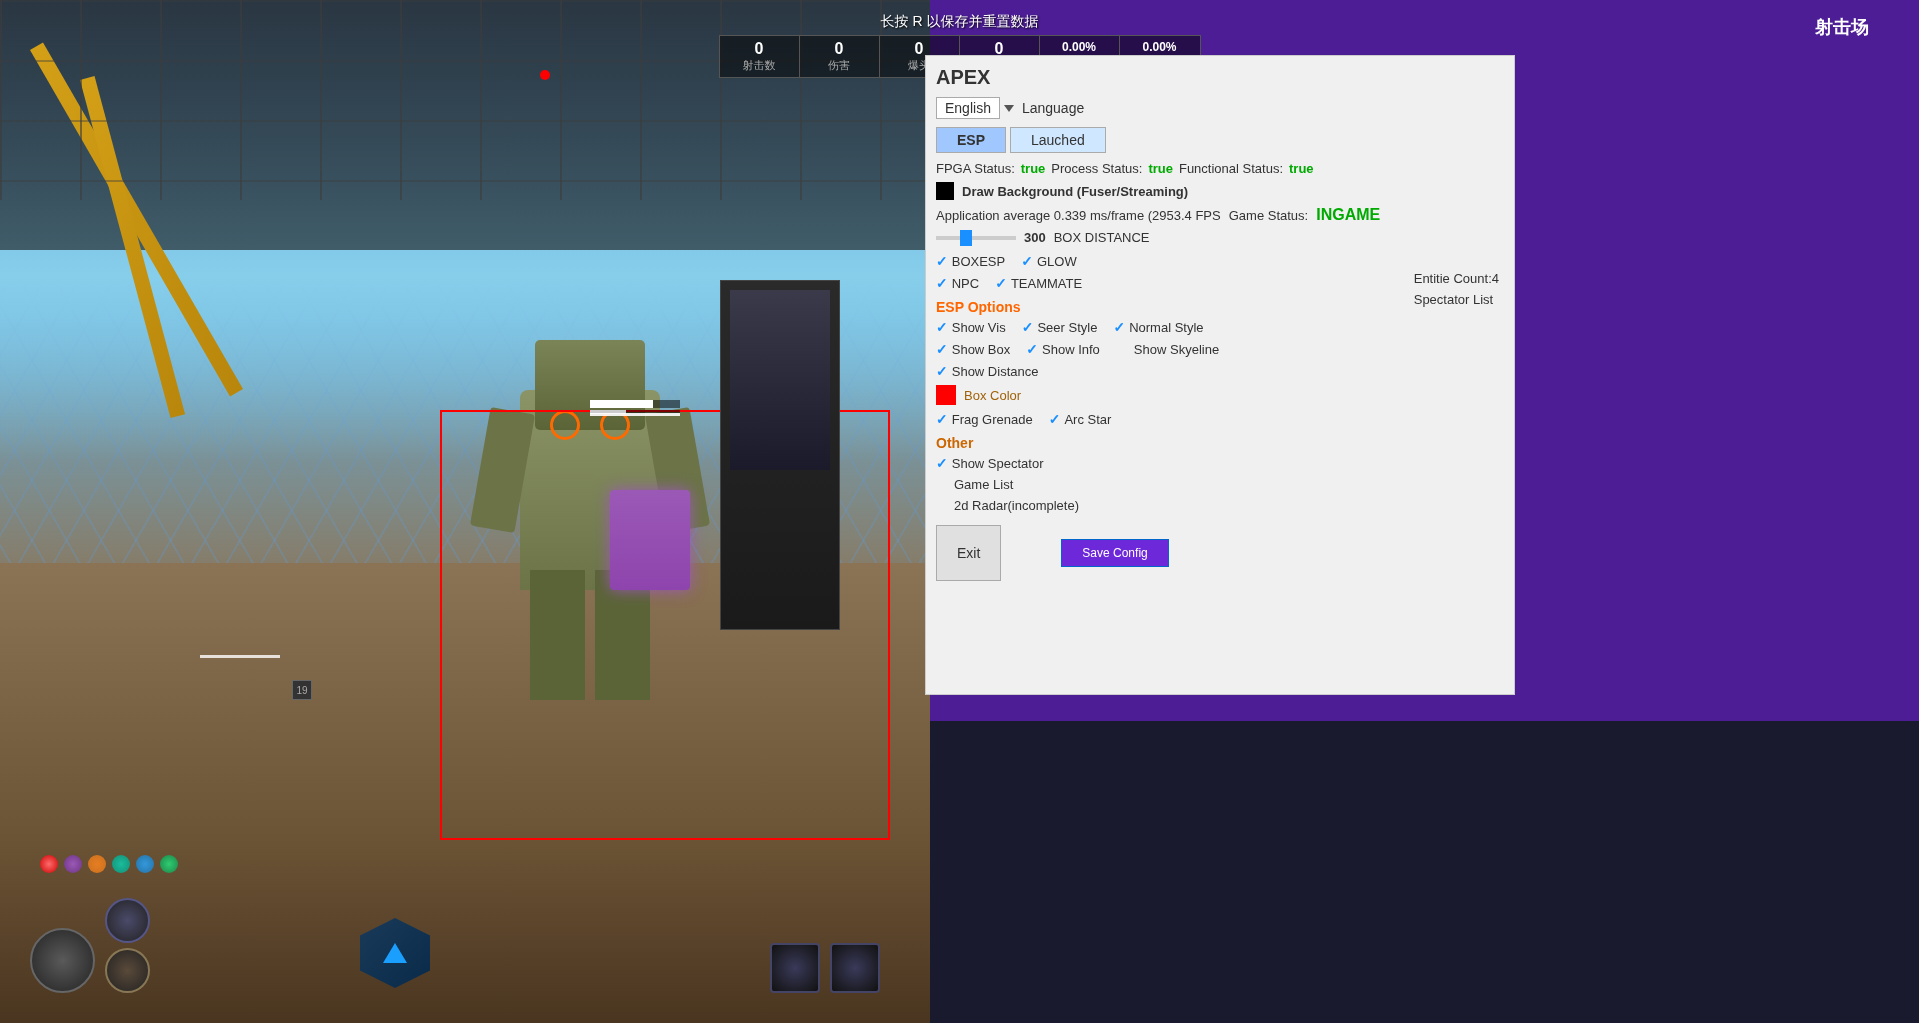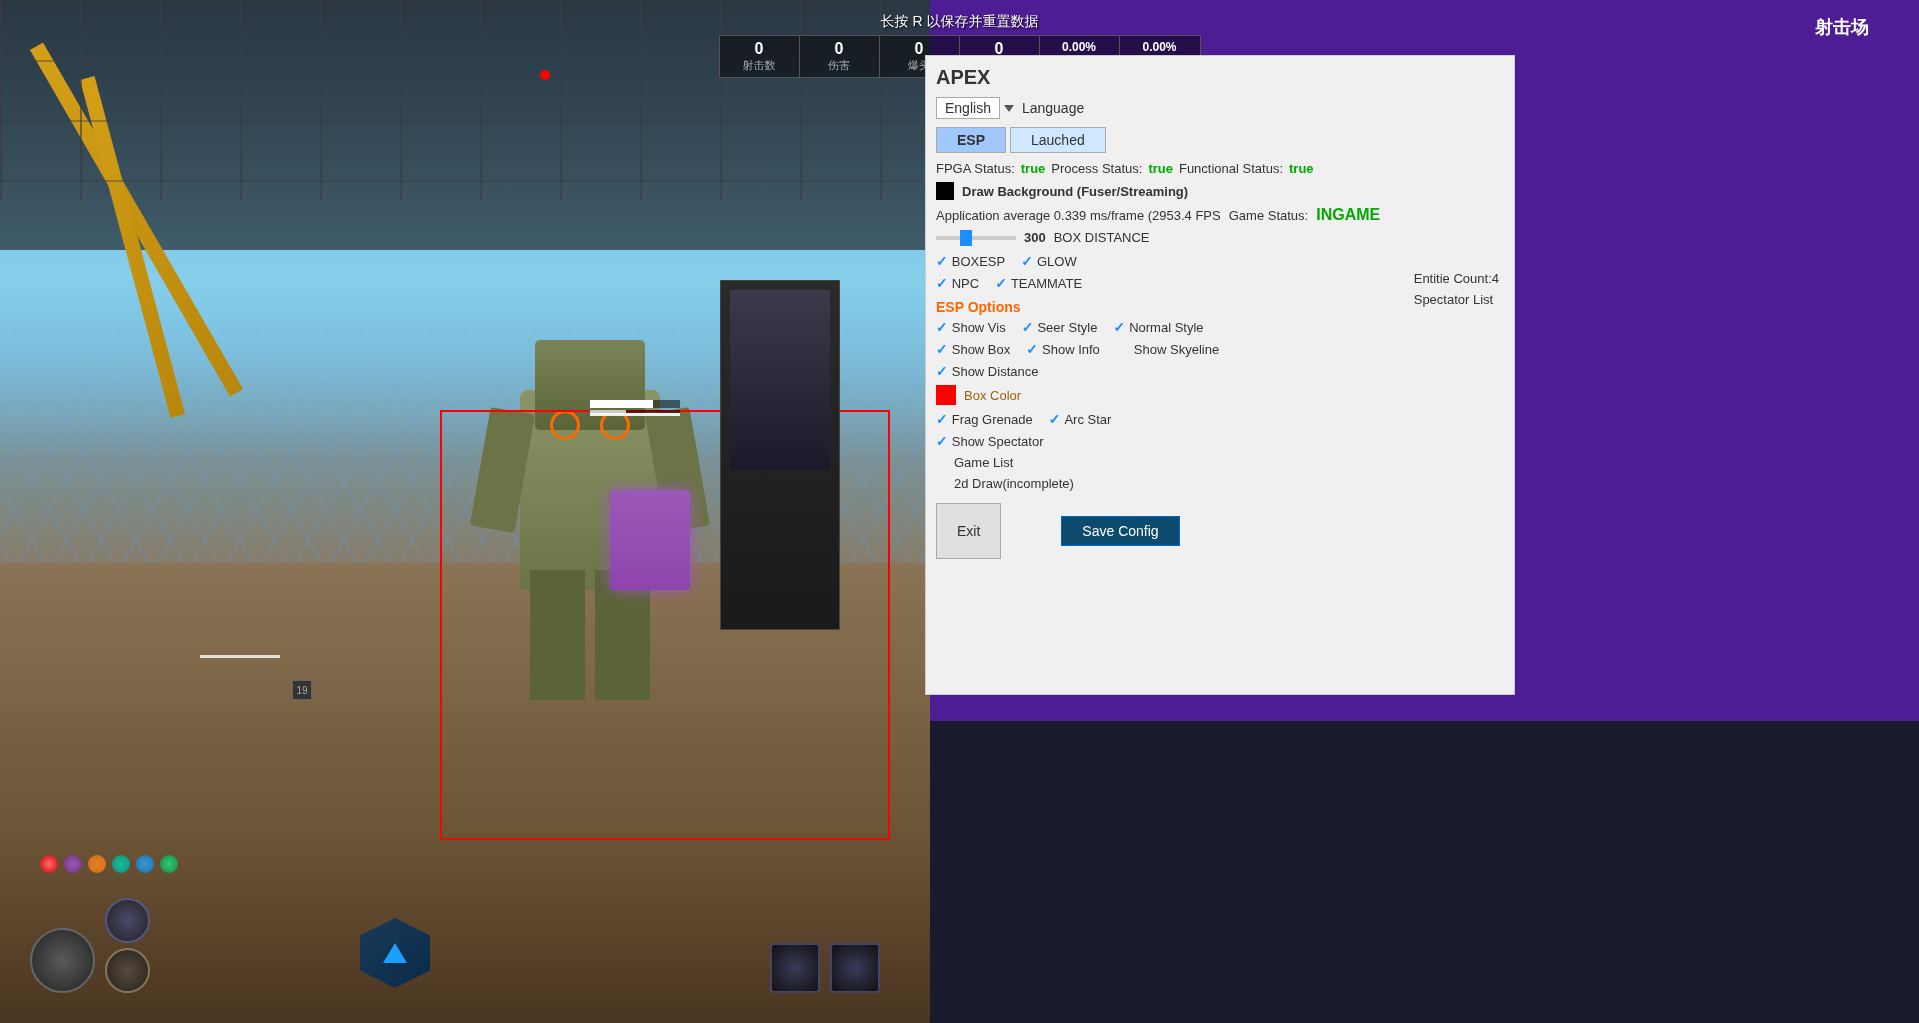--- a/index.html
+++ b/index.html
@@ -327,23 +327,23 @@
       padding: 19px 20px;
       background: #e0e0e0;
       border: 1px solid #aaa;
       font-size: 14px;
       cursor: pointer;
       color: #333;
     }
 
     .save-btn {
       padding: 6px 20px;
-      background: #0c4a6e;
+      background: #6d28d9;
       border: 1px solid #0066cc;
-      font-size: 14px;
+      font-size: 12px;
       cursor: pointer;
       color: white;
     }
 
     .hex-pattern {
       position: absolute;
       width: 100%;
       height: 100%;
       background: repeating-linear-gradient(
         60deg,
@@ -687,37 +687,38 @@
     <div class="check-item">
       <span class="check-mark">✓</span>
       <span>Frag Grenade</span>
     </div>
     <div class="check-item">
       <span class="check-mark">✓</span>
       <span>Arc Star</span>
     </div>
   </div>
 
+  <div class="other-section">Other</div>
 
   <div class="checkbox-row">
     <div class="check-item">
       <span class="check-mark">✓</span>
       <span>Show Spectator</span>
     </div>
   </div>
   <div class="checkbox-row">
     <div class="check-item">
       <span style="display:inline-block;width:14px;">&nbsp;</span>
       <span>Game List</span>
     </div>
   </div>
   <div class="checkbox-row">
     <div class="check-item">
       <span style="display:inline-block;width:14px;">&nbsp;</span>
-      <span>2d Draw(incomplete)</span>
+      <span>2d Radar(incomplete)</span>
     </div>
   </div>
 
   <div class="bottom-buttons">
     <button class="exit-btn">Exit</button>
     <button class="save-btn">Save Config</button>
   </div>
 </div>
 
 </body></html>

